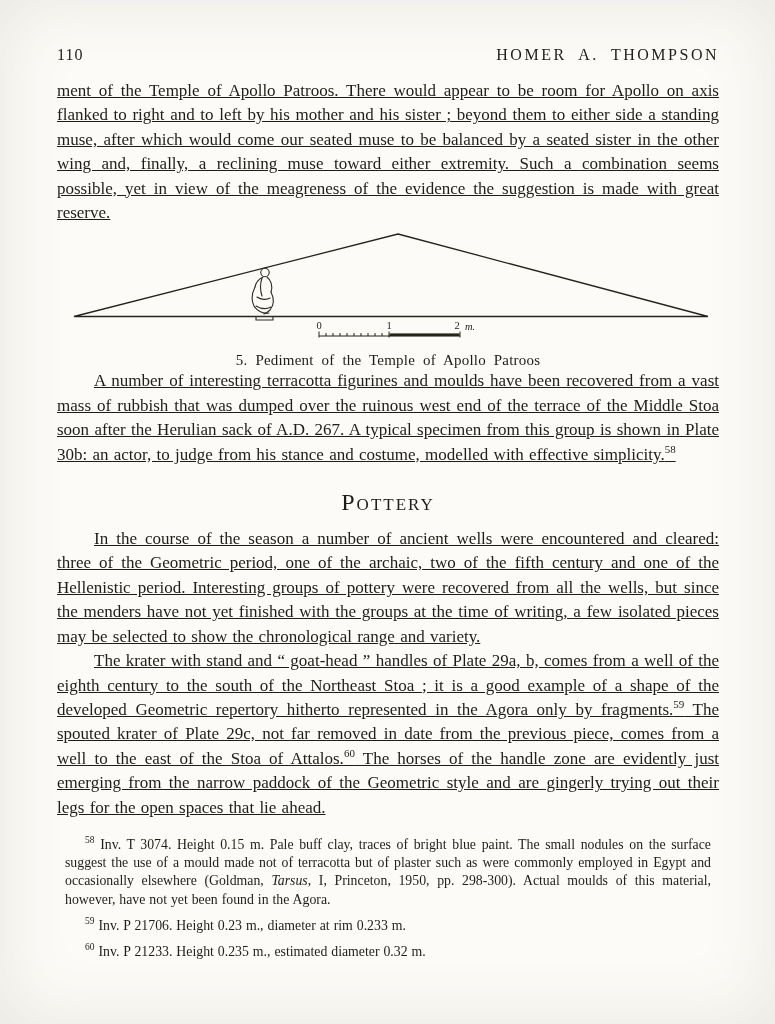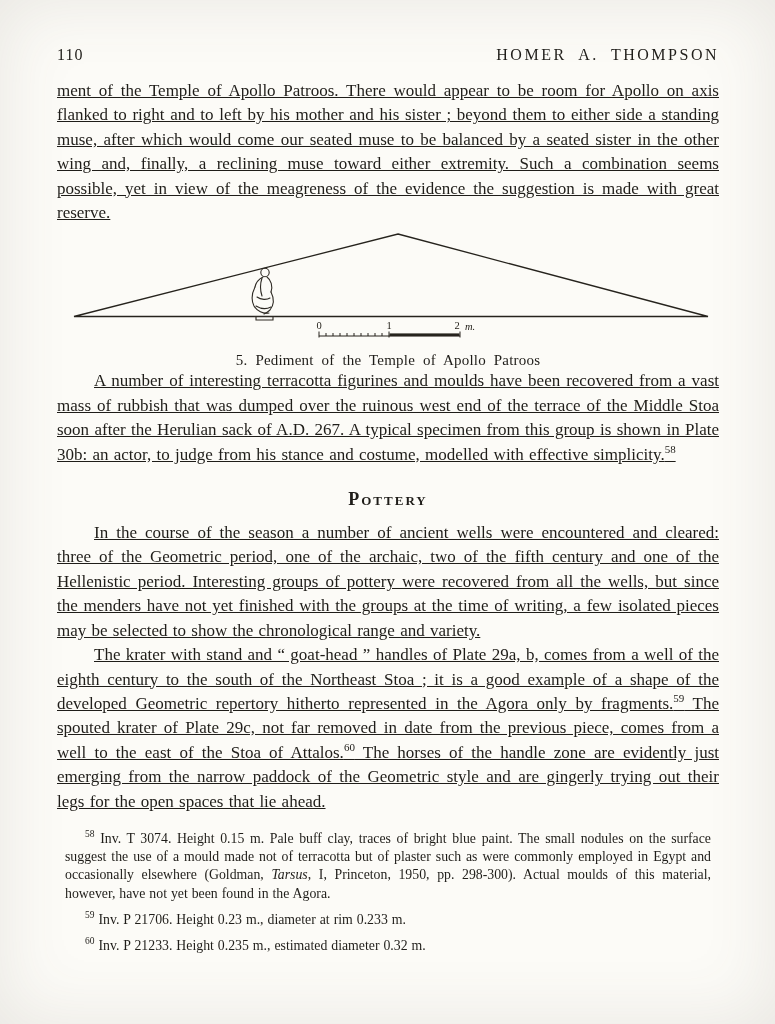--- a/index.html
+++ b/index.html
@@ -84,22 +84,22 @@
   }
   .scale-unit {
     font-family: "Liberation Serif", serif;
     font-size: 10.5px;
     font-style: italic;
     fill: #26231d;
     text-anchor: start;
   }
   h2.section-heading {
     text-align: center;
-    font-weight: bold;
-    font-size: 18px;
+    font-weight: normal;
+    font-size: 24px;
     font-variant: small-caps;
     letter-spacing: 2px;
     word-spacing: 2px;
     margin: 22px 0 11px 0;
   }
   .footnotes {
     margin-top: 16px;
     font-size: 13.8px;
     line-height: 18.2px;
     text-align: justify;

